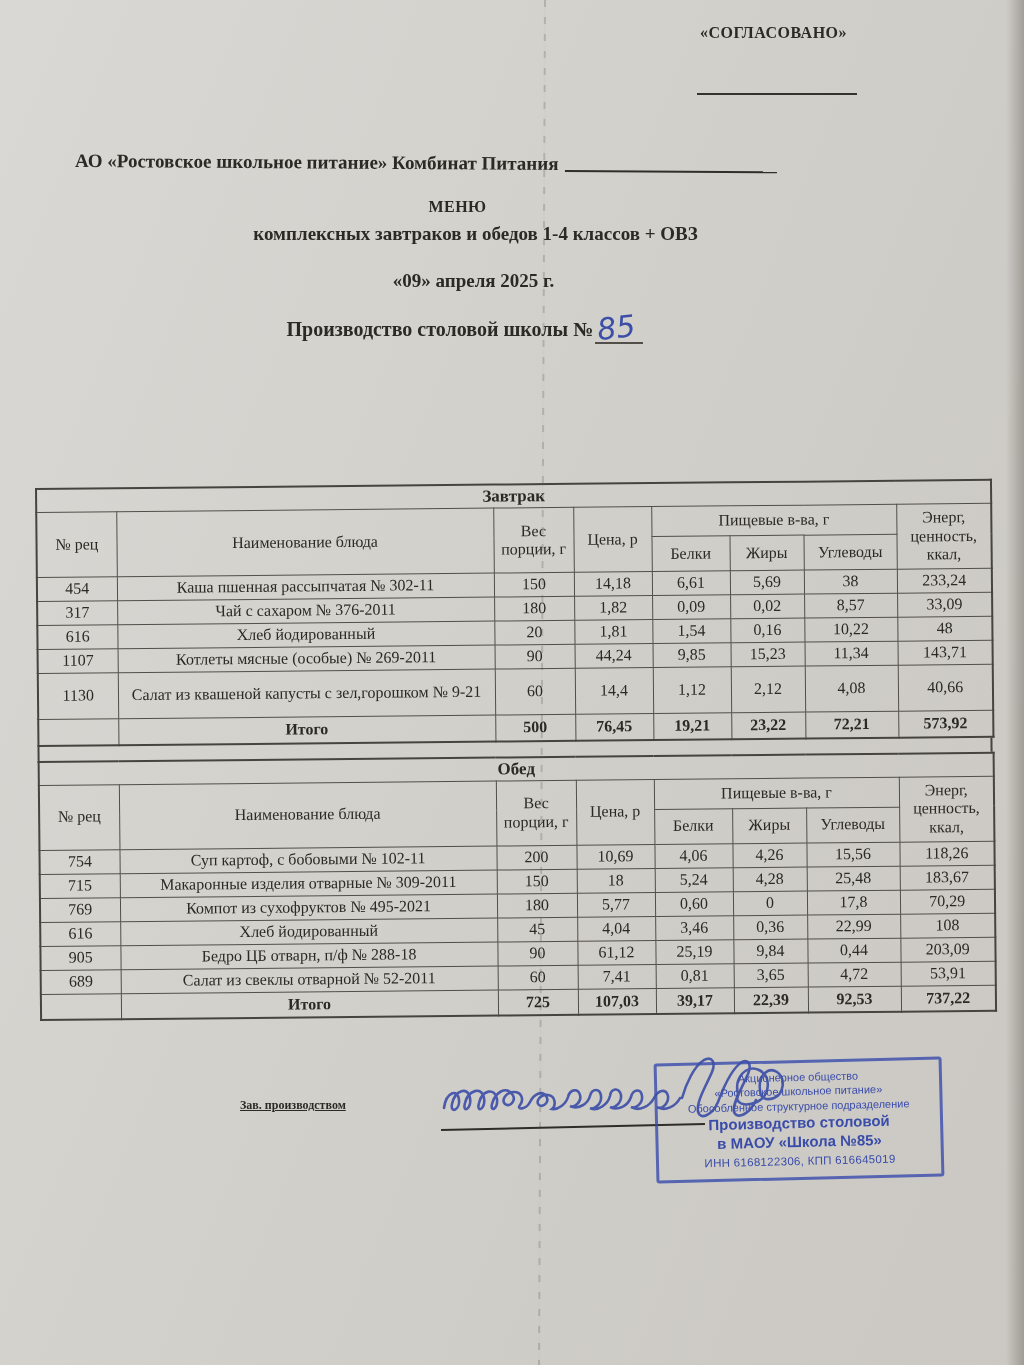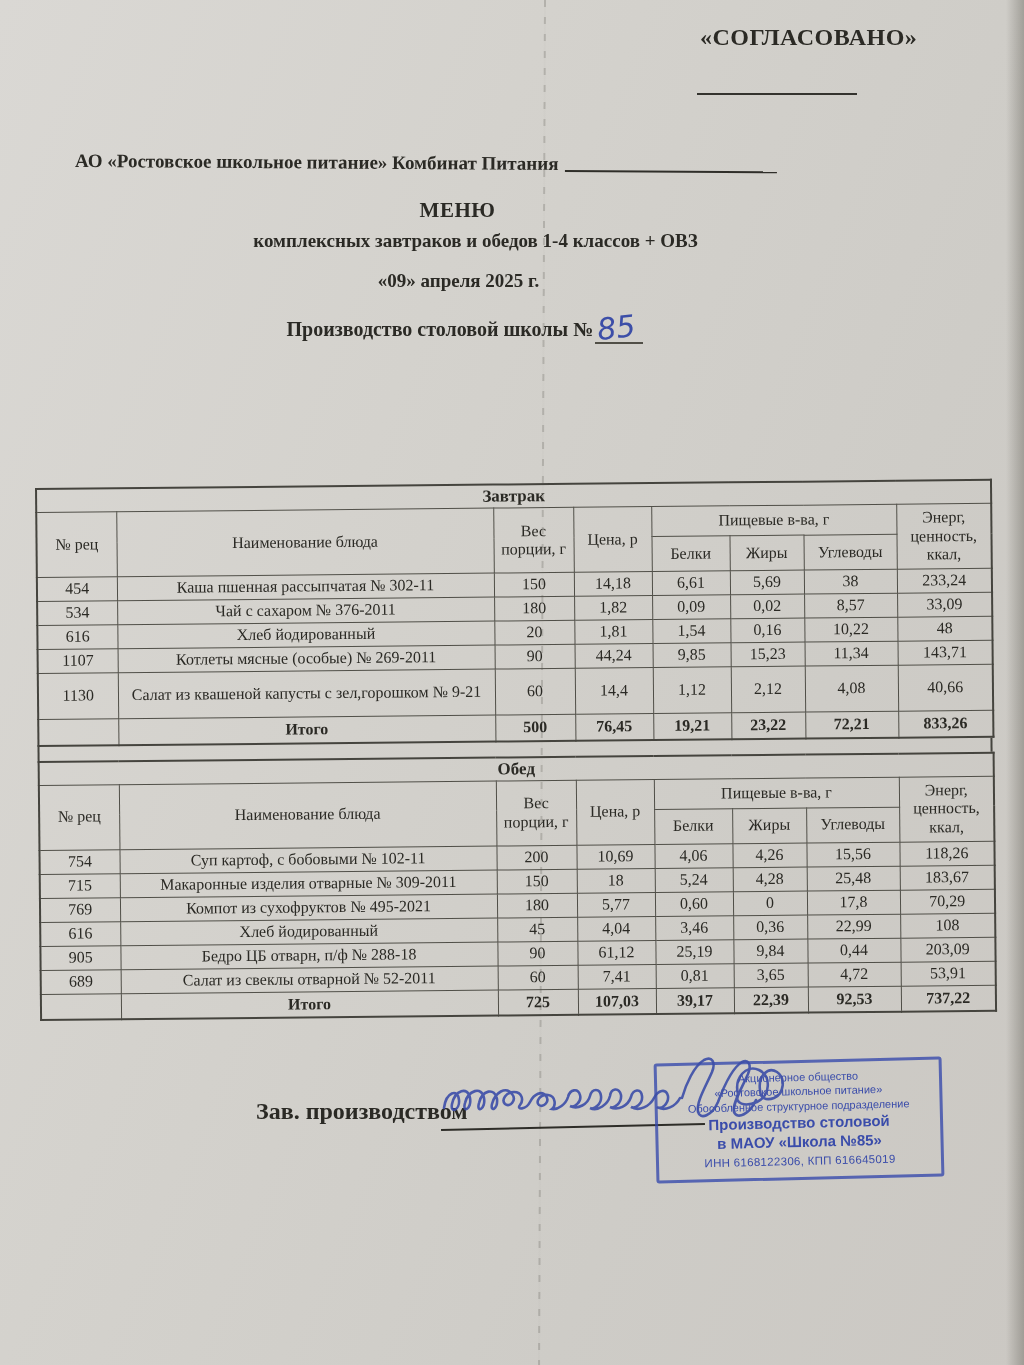--- a/index.html
+++ b/index.html
@@ -17,33 +17,33 @@
     background:linear-gradient(to right, rgba(0,0,0,0), rgba(88,85,76,0.38));
     pointer-events:none;
   }
   .crease{
     position:absolute;left:544px;top:0;width:2px;height:1365px;
     background:repeating-linear-gradient(to bottom, rgba(62,60,52,0.22) 0 7px, rgba(62,60,52,0.02) 7px 17px);
     transform:rotate(0.25deg);transform-origin:top;
   }
   .approved{
     position:absolute;top:24px;left:700px;width:195px;
-    font-size:24px;font-weight:bold;text-align:center;letter-spacing:.5px;
+    font-size:16px;font-weight:bold;letter-spacing:.5px;
   }
   .approved-line{position:absolute;top:93px;left:697px;width:160px;height:2px;background:#34332e;}
   .org{
     position:absolute;top:150px;left:75px;width:820px;
     font-size:19px;font-weight:bold;white-space:nowrap;
     transform:rotate(0.35deg);transform-origin:left center;
   }
   .org-underline{display:inline-block;width:212px;border-bottom:2px solid #2f2e29;margin-left:6px;transform:translateY(2px);}
   .center-block{position:absolute;top:198px;left:0;width:915px;text-align:center;}
-  .menu-title{font-size:21px;font-weight:bold;letter-spacing:.5px;}
+  .menu-title{font-size:16px;font-weight:bold;letter-spacing:.5px;}
   .menu-subtitle{font-size:19px;font-weight:bold;margin-top:7px;margin-left:36px;}
-  .date-line{position:absolute;top:270px;left:1px;width:915px;text-align:center;font-size:19px;font-weight:bold;}
+  .date-line{position:absolute;top:270px;left:16px;width:915px;text-align:center;font-size:19px;font-weight:bold;}
   .production{position:absolute;top:316px;left:0;width:930px;text-align:center;font-size:20px;font-weight:bold;}
   .num-wrap{display:inline-block;border-bottom:2px solid #514f47;padding:0 8px 1px 2px;margin-left:2px;}
   .school-num{
     display:inline-block;font-family:"DejaVu Sans", sans-serif;font-style:italic;font-weight:400;
     color:#3c4ea8;font-size:30px;line-height:20px;transform:rotate(-7deg) translateY(2px);
   }
   .tables{position:absolute;left:35px;top:488px;width:957px;transform:rotate(-0.55deg);transform-origin:0 0;}
   table.menu-table{border-collapse:collapse;width:955px;table-layout:fixed;border:2px solid #45443e;}
   table.menu-table td{
     border:1px solid #504f48;font-size:16px;text-align:center;vertical-align:middle;
@@ -52,21 +52,21 @@
   tr.t-title td{font-weight:bold;font-size:17px;height:22px;padding:0;}
   tr.h-main{height:30px;}
   tr.h-sub td{height:32px;margin-top:44px;}
   td.vb{vertical-align:bottom;padding-bottom:5px;}
   td.dish-cell{text-align:left;padding-left:14px;}
   tr.data-row{height:24px;}
   tr.tall-row{height:46px;}
   tr.total-row{height:26px;}
   tr.total-row td{font-weight:bold;}
   .table-gap{width:955px;height:14px;border-left:2px solid #45443e;border-right:2px solid #45443e;box-sizing:border-box;}
-  .sig-label{position:absolute;top:1098px;left:256px;font-size:24px;font-weight:bold;}
+  .sig-label{position:absolute;top:1098px;left:240px;font-size:12px;font-weight:bold;text-decoration:underline;}
   .sig-line{position:absolute;top:1126px;left:441px;width:264px;height:2px;background:#2e2d28;transform:rotate(-1.3deg);}
   .sig-scribble{position:absolute;top:1050px;left:438px;width:348px;height:78px;z-index:3;}
   .stamp{
     position:absolute;left:655px;top:1060px;width:288px;box-sizing:border-box;
     padding:7px 6px 8px;border:3px solid rgba(52,72,172,0.78);border-radius:3px;
     color:#3a4caa;text-align:center;font-family:"Liberation Sans", sans-serif;
     transform:rotate(-1.4deg);line-height:1.3;z-index:2;
   }
   .s-sm{font-size:11px;}
   .s-lg{font-size:15px;font-weight:bold;}
@@ -132,21 +132,21 @@
           <td>454</td>
           <td class="dish-cell">Каша пшенная рассыпчатая № 302-11</td>
           <td>150</td>
           <td>14,18</td>
           <td>6,61</td>
           <td>5,69</td>
           <td>38</td>
           <td>233,24</td>
         </tr>
         <tr class="data-row">
-          <td>534</td>
+          <td>317</td>
           <td class="dish-cell">Чай с сахаром № 376-2011</td>
           <td>180</td>
           <td>1,82</td>
           <td>0,09</td>
           <td>0,02</td>
           <td>8,57</td>
           <td>33,09</td>
         </tr>
         <tr class="data-row">
           <td>616</td>
@@ -179,21 +179,21 @@
           <td>40,66</td>
         </tr>
         <tr class="total-row">
           <td></td>
           <td class="dish-cell">Итого</td>
           <td>500</td>
           <td>76,45</td>
           <td>19,21</td>
           <td>23,22</td>
           <td>72,21</td>
-          <td>833,26</td>
+          <td>573,92</td>
         </tr>
       </tbody>
     </table>
 
     <div class="table-gap"></div>
 
     <table class="menu-table">
       <colgroup>
         <col style="width:80px">
           <col style="width:377px">

